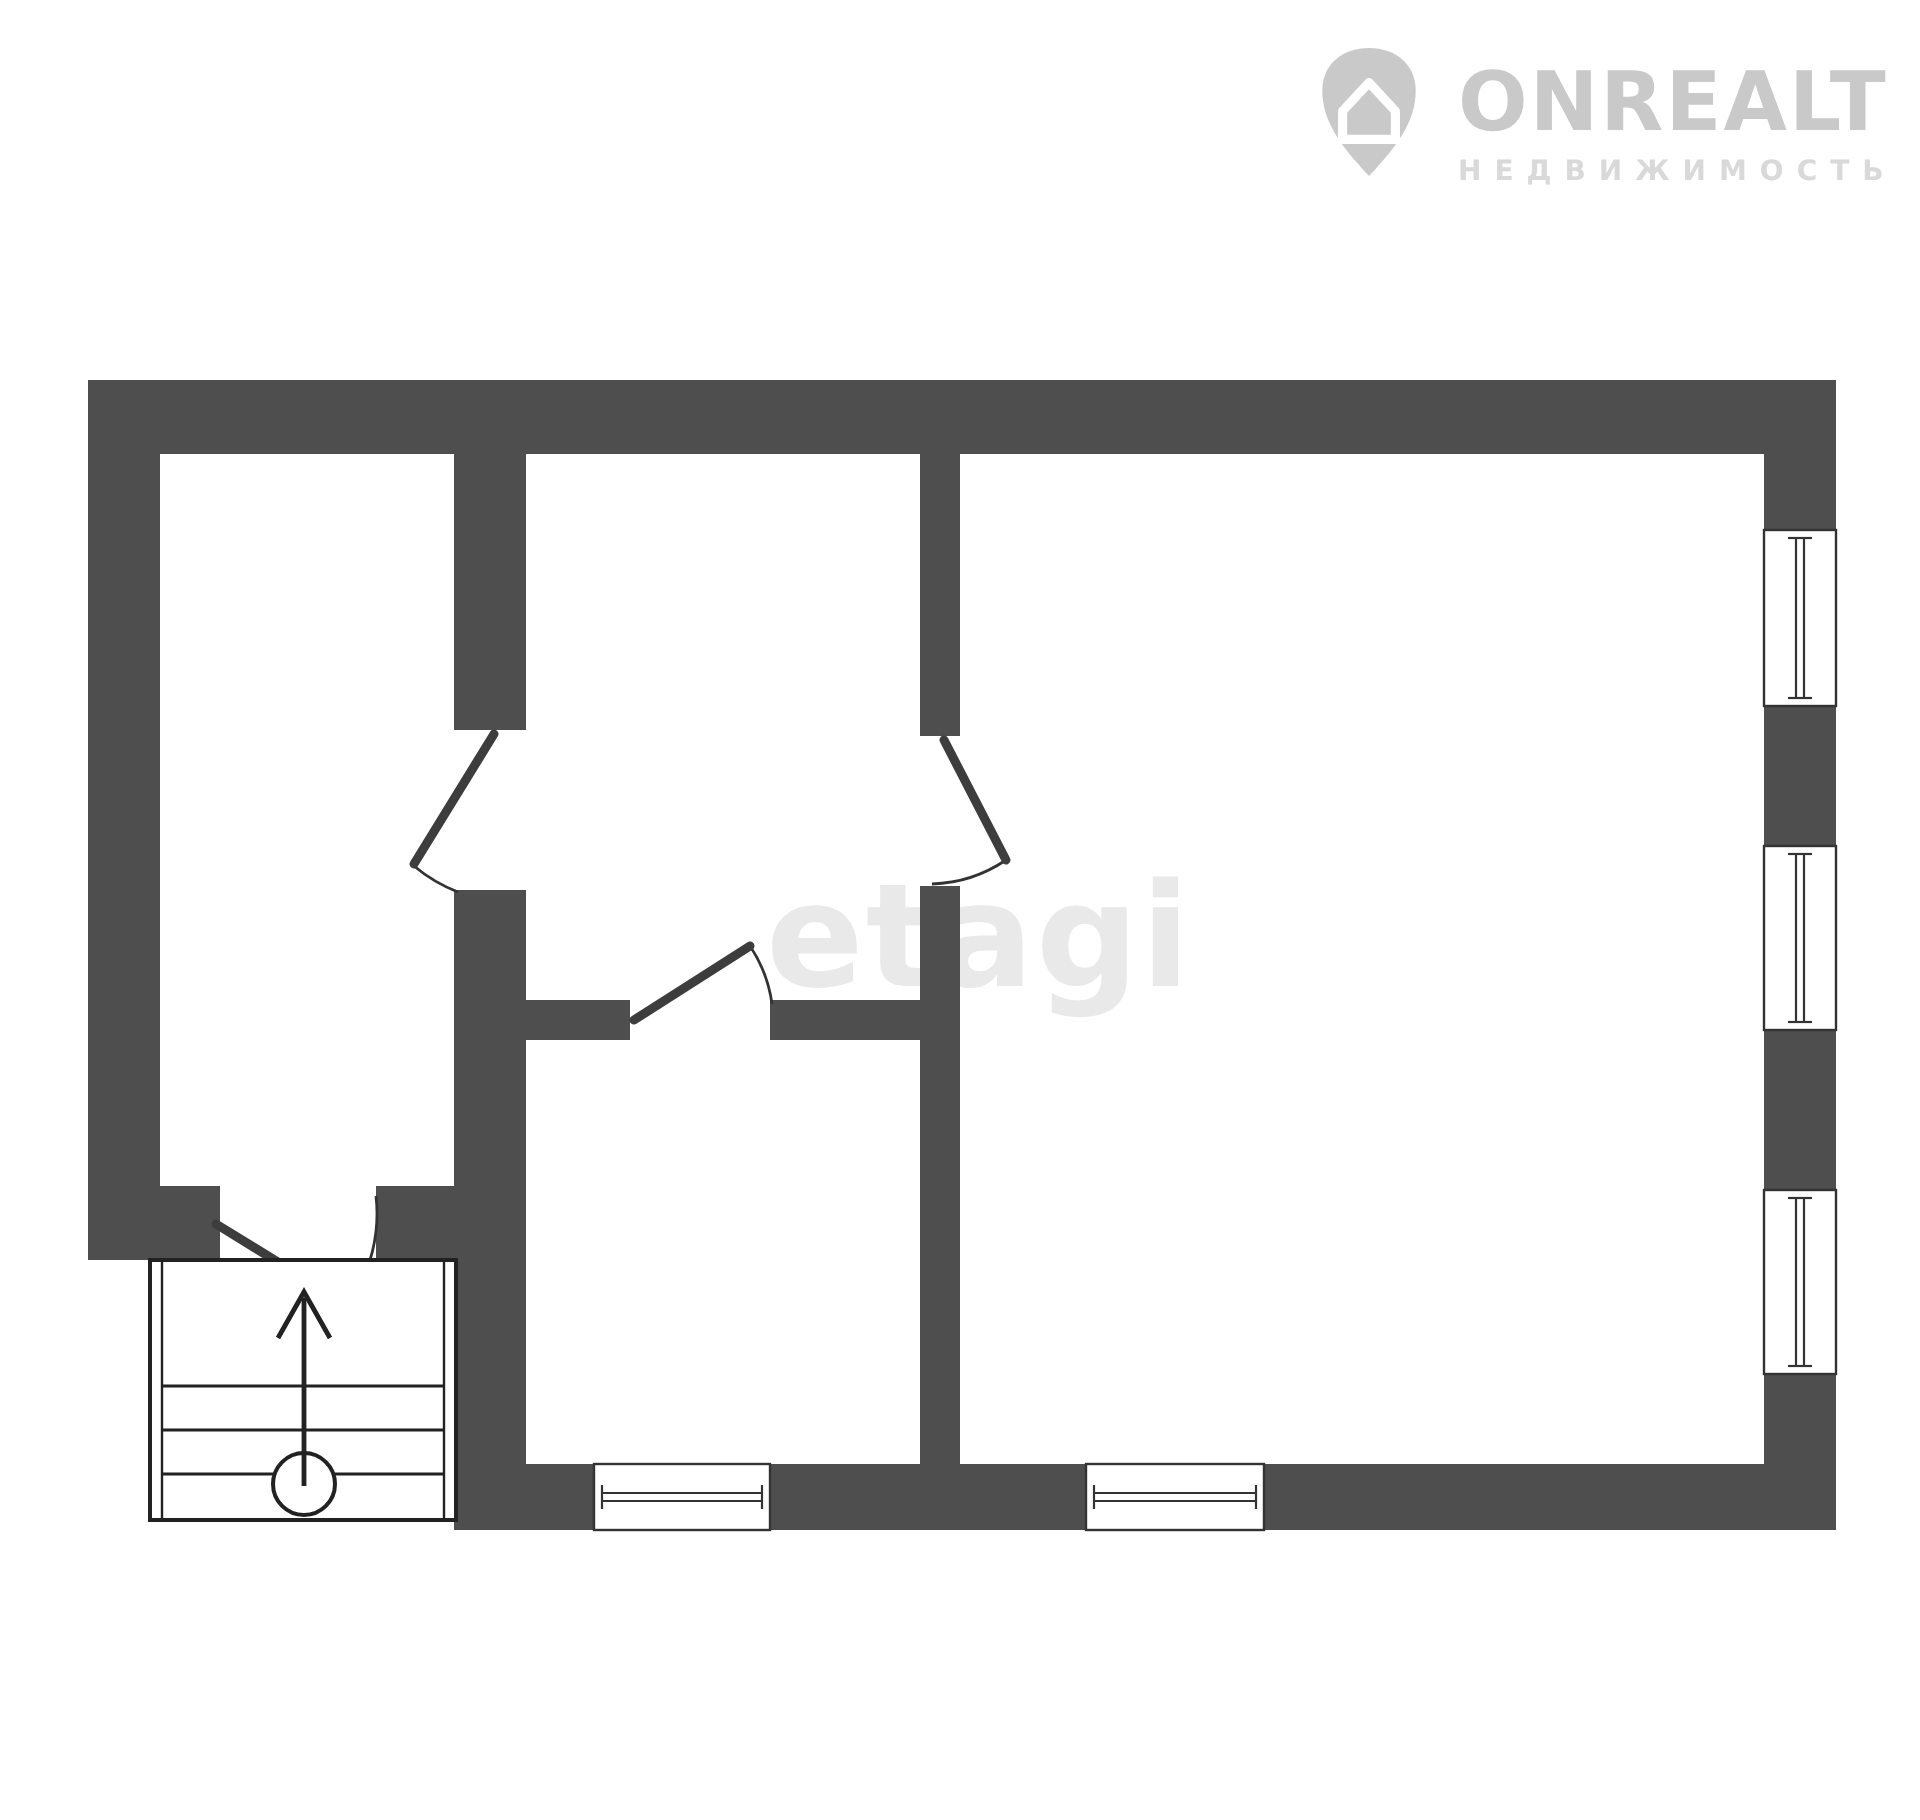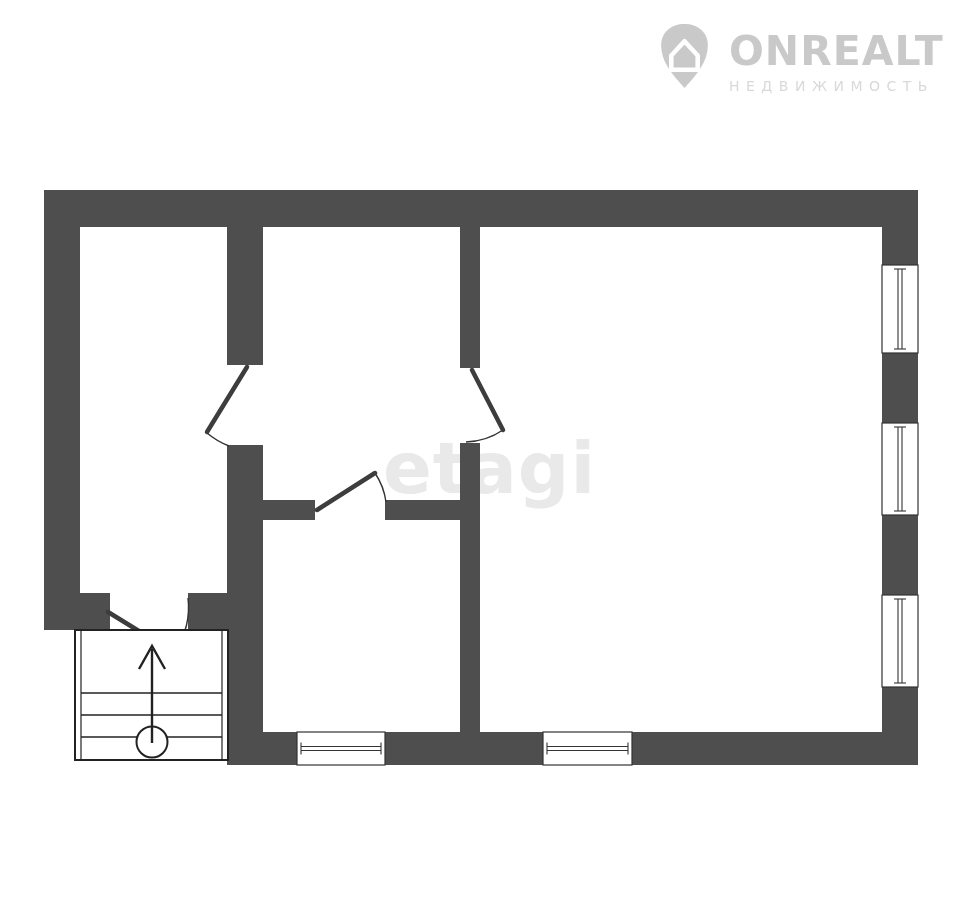--- a/index.html
+++ b/index.html
@@ -11,21 +11,21 @@
   .logo { position:absolute; top:22px; left:658px; display:flex; gap:18px; align-items:flex-start; }
   .logo-icon { width:53px; height:67px; display:block; }
   .pin-body { fill:var(--logo-color,#c9c9c9); }
   .pin-house { fill:none; stroke:#ffffff; stroke-width:4.5; stroke-linejoin:round; stroke-linecap:round; }
   .logo-col { display:flex; flex-direction:column;justify-content:flex-end; }
   .logo-title {
     font-size:41px; font-weight:bold; letter-spacing:1px; line-height:1;
     color:var(--logo-color,#c9c9c9); margin-top:9px; white-space:nowrap;
   }
   .logo-subtitle {
-    font-size:14px; font-weight:normal; letter-spacing:6.5px; line-height:1;
+    font-size:14px; font-weight:bold; letter-spacing:6.5px; line-height:1;
     color:var(--logo-sub-color,#d8d8d8); margin-top:7px; white-space:nowrap;
   }
   .watermark {
     position:absolute; left:383px; top:432px; z-index:1;
     font-size:72px; font-weight:bold; letter-spacing:1px; line-height:1;
     color:var(--wm-color,#e9e9e9);
   }
   #plan { position:absolute; left:0; top:0; z-index:2; }
 </style>
 </head>

